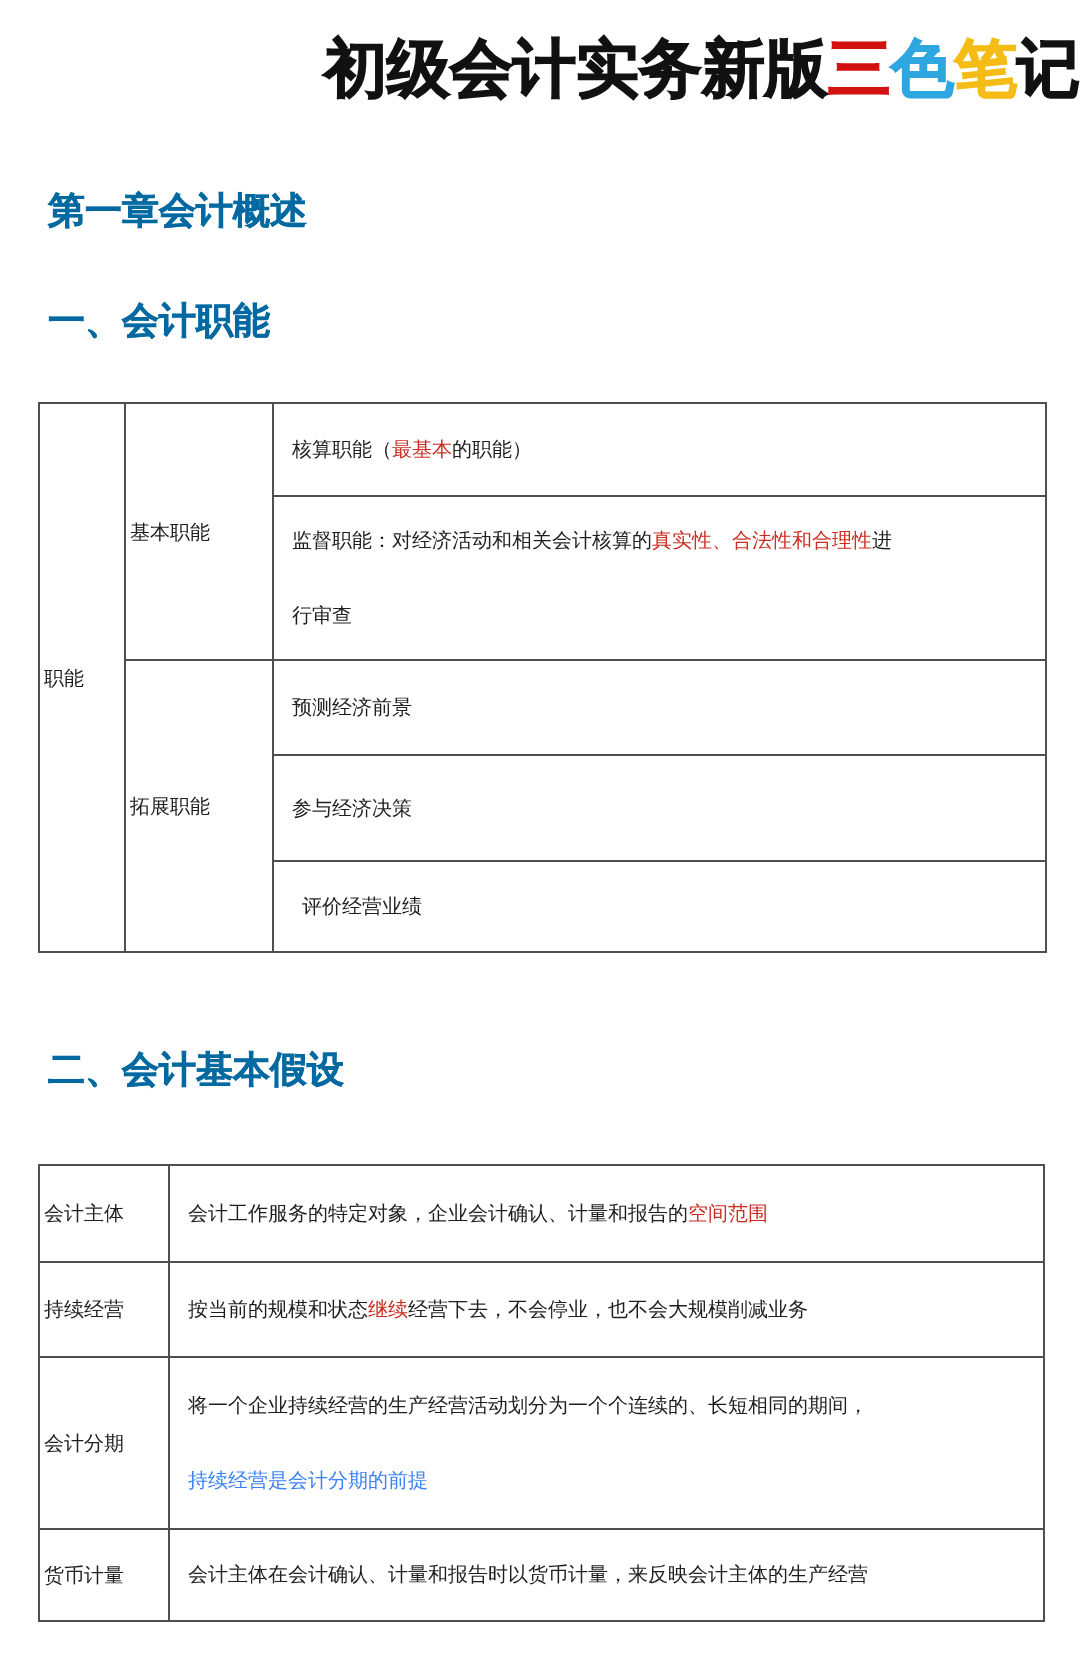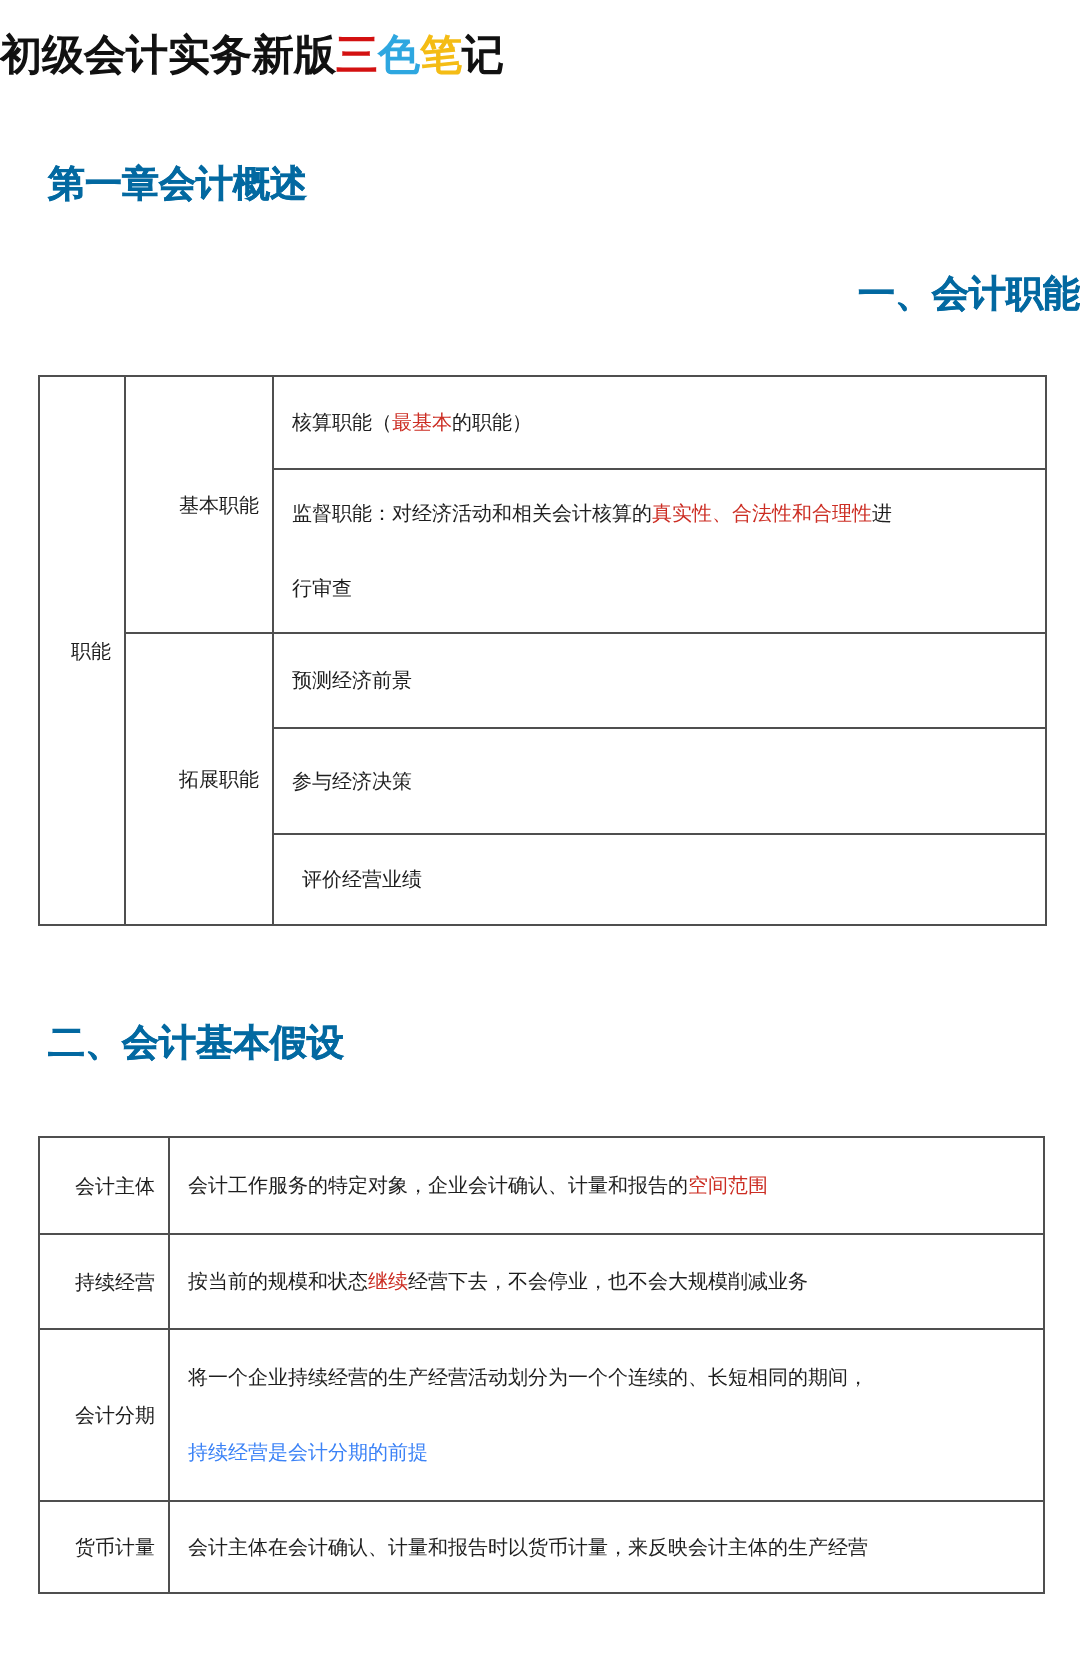--- a/index.html
+++ b/index.html
@@ -8,55 +8,55 @@
     background: #ffffff;
   }
   body {
     width: 1080px;
     min-height: 1663px;
     font-family: "Liberation Sans", "DejaVu Sans", sans-serif;
     color: #1e1e1e;
   }
   .page-title {
     margin: 28px 0 0 0;
-    text-align: left;
-    font-size: 42px;
-    font-weight: 400;
+    text-align: right;
+    font-size: 63px;
+    font-weight: 700;
     line-height: 1.3;
     letter-spacing: 0px;
     color: #111111;
     -webkit-text-stroke: 1px currentColor;
   }
   .page-title .seg { -webkit-text-stroke: 1.5px currentColor; }
   .heading {
     font-size: 37px;
     font-weight: 800;
     line-height: 1.25;
     color: #0369a1;
     -webkit-text-stroke: 0.6px currentColor;
   }
   .heading.chapter  { margin: 78px 0 0 48px; }
-  .heading.section1 { margin: 64px 0 0 48px; text-align: right; }
+  .heading.section1 { margin: 64px 0 0 48px; }
   .heading.section2 { margin: 94px 0 12px 48px; }
 
   table.note-table {
     border-collapse: collapse;
     table-layout: fixed;
     margin: 58px 0 0 38px;
   }
   table.note-table td {
     border: 2px solid #4f4f4f;
     font-size: 20px;
     vertical-align: middle;
     overflow: hidden;
   }
   td.label-cell {
-    text-align: right;
+    text-align: left;
     line-height: 1.4;
-    padding: 0 13px;
+    padding: 0 4px;
   }
   td.content-cell {
     padding: 0 12px 0 18px;
     line-height: 75px;
   }
   td.content-cell .seg { white-space: nowrap; }
 
   #functions-table { width: 1007px; margin-top: 58px; }
   #functions-table col.c1 { width: 86px; }
   #functions-table col.c2 { width: 148px; }

